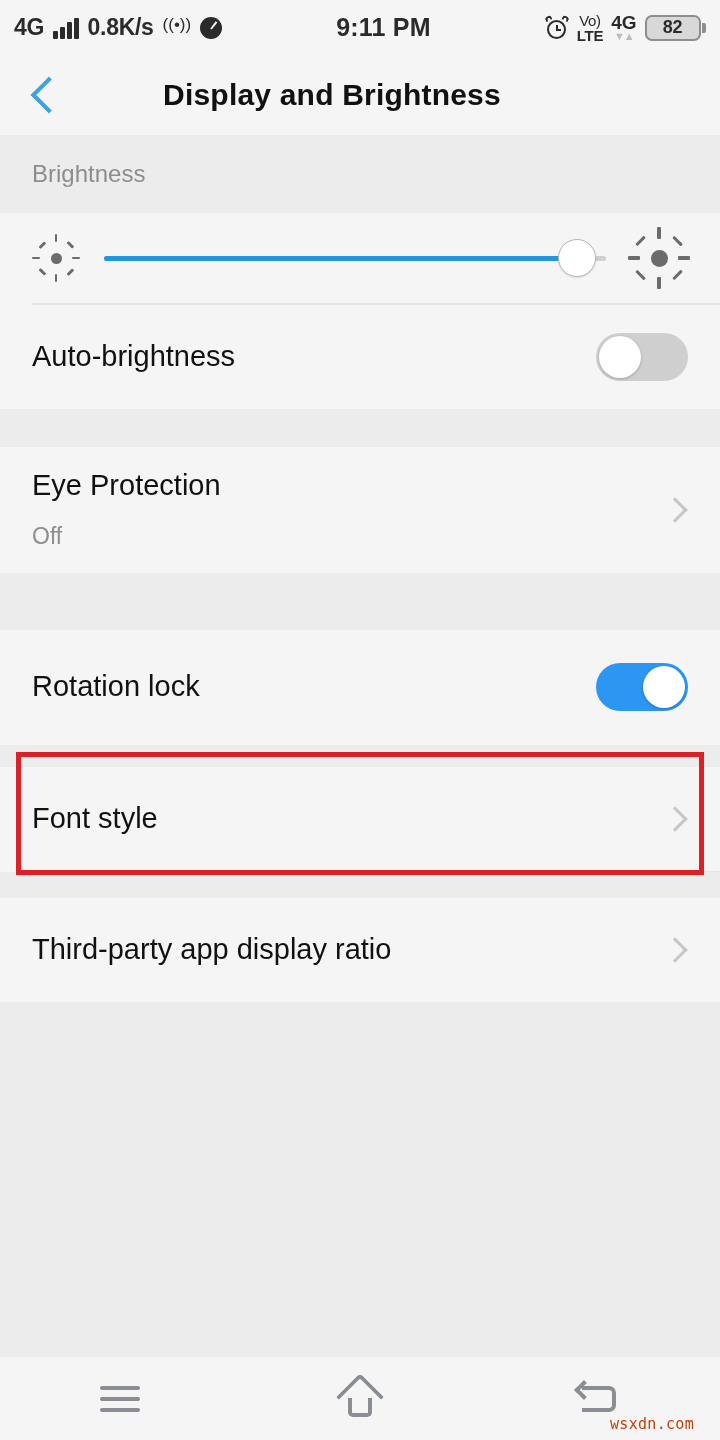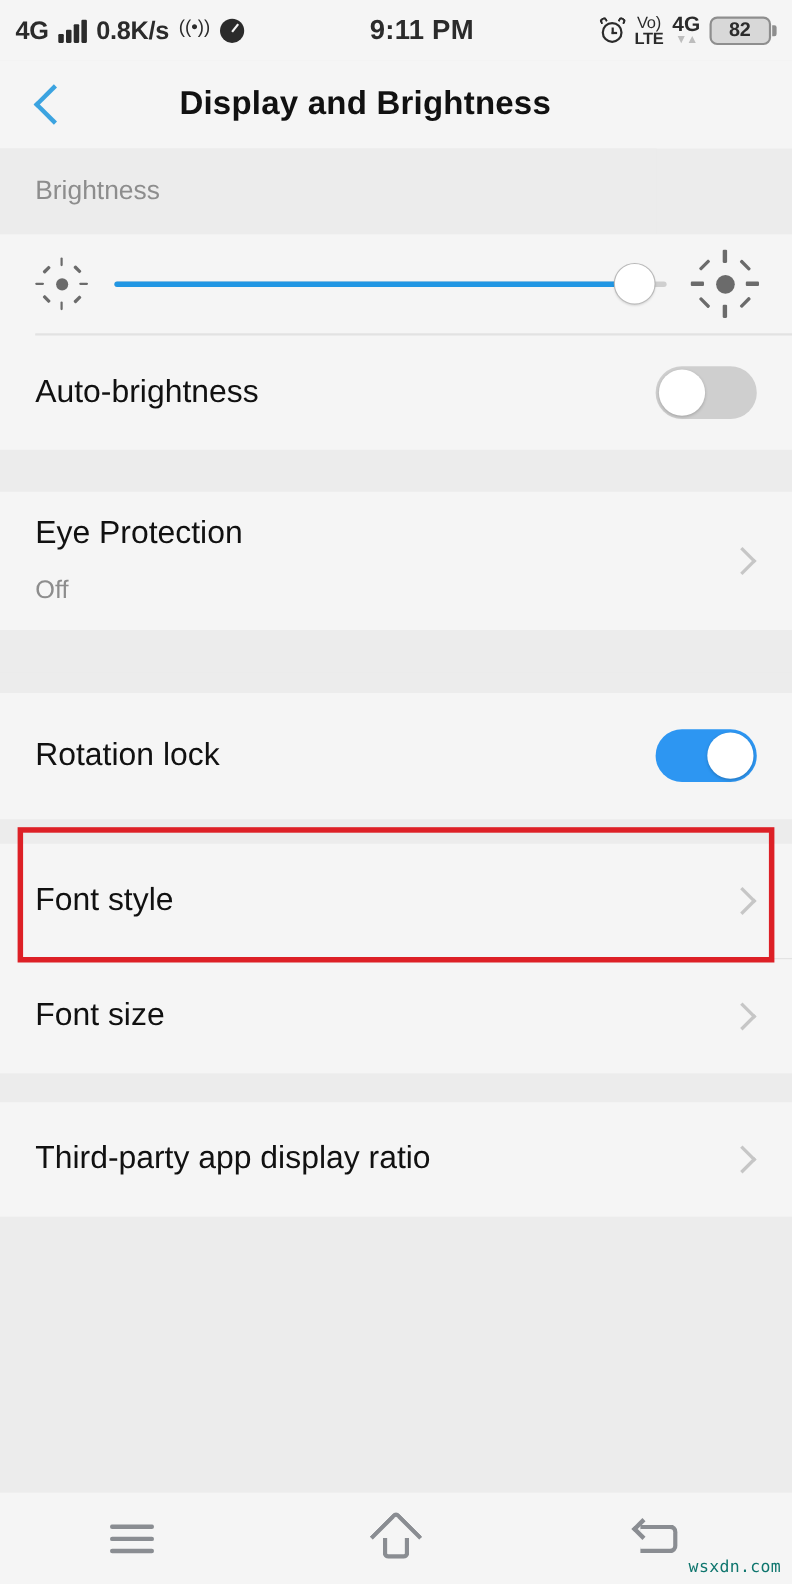--- a/index.html
+++ b/index.html
@@ -125,21 +125,21 @@
   .home-icon .roof { position:absolute; left:7px; top:1px; width:34px; height:34px;
      border-left:4px solid #8a8d92; border-top:4px solid #8a8d92;
      transform:rotate(45deg); border-radius:5px 0 0 0; }
   .home-icon .body { position:absolute; left:12px; top:19px; width:24px; height:19px;
      border:4px solid #8a8d92; border-top:none; border-radius:0 0 5px 5px; background:#F5F5F5; }
   .back-icon { width:48px; height:38px; position:relative; }
   .back-icon .shape { position:absolute; left:6px; top:6px; width:34px; height:26px;
      border:4px solid #8a8d92; border-left:none; border-radius:0 7px 7px 0; }
   .back-icon .arrow { position:absolute; left:1px; top:3px; width:14px; height:14px;
      border-left:4px solid #8a8d92; border-top:4px solid #8a8d92; transform:rotate(-45deg); }
-  .watermark { position:absolute; right:10px; bottom:7px; font-size:15px; color:#0f766e;
+  .watermark { position:absolute; right:26px; bottom:7px; font-size:15px; color:#c2410c;
      font-family:"DejaVu Sans Mono", monospace; letter-spacing:0.3px; }
 </style>
 </head>
 <body>
 
 <div id="screen">
 
   <div class="statusbar">
     <div class="sb-left">
       <span class="sb-text">4G</span>
@@ -267,26 +267,20 @@
     <div class="gap" style="height:22px;"></div>
 
     <div class="card">
       <div class="row row-h1">
         <span class="row-text">
           <span class="row-title">Font style</span>
         </span>
         <span class="chev"></span>
       </div>
       <div class="divider"></div>
-      <div class="row row-h1">
-        <span class="row-text">
-          <span class="row-title">Font size</span>
-        </span>
-        <span class="chev"></span>
-      </div>
     </div>
 
     <div class="gap" style="height:26px;"></div>
 
     <div class="card">
       <div class="row row-h1">
         <span class="row-text">
           <span class="row-title">Third-party app display ratio</span>
         </span>
         <span class="chev"></span>

